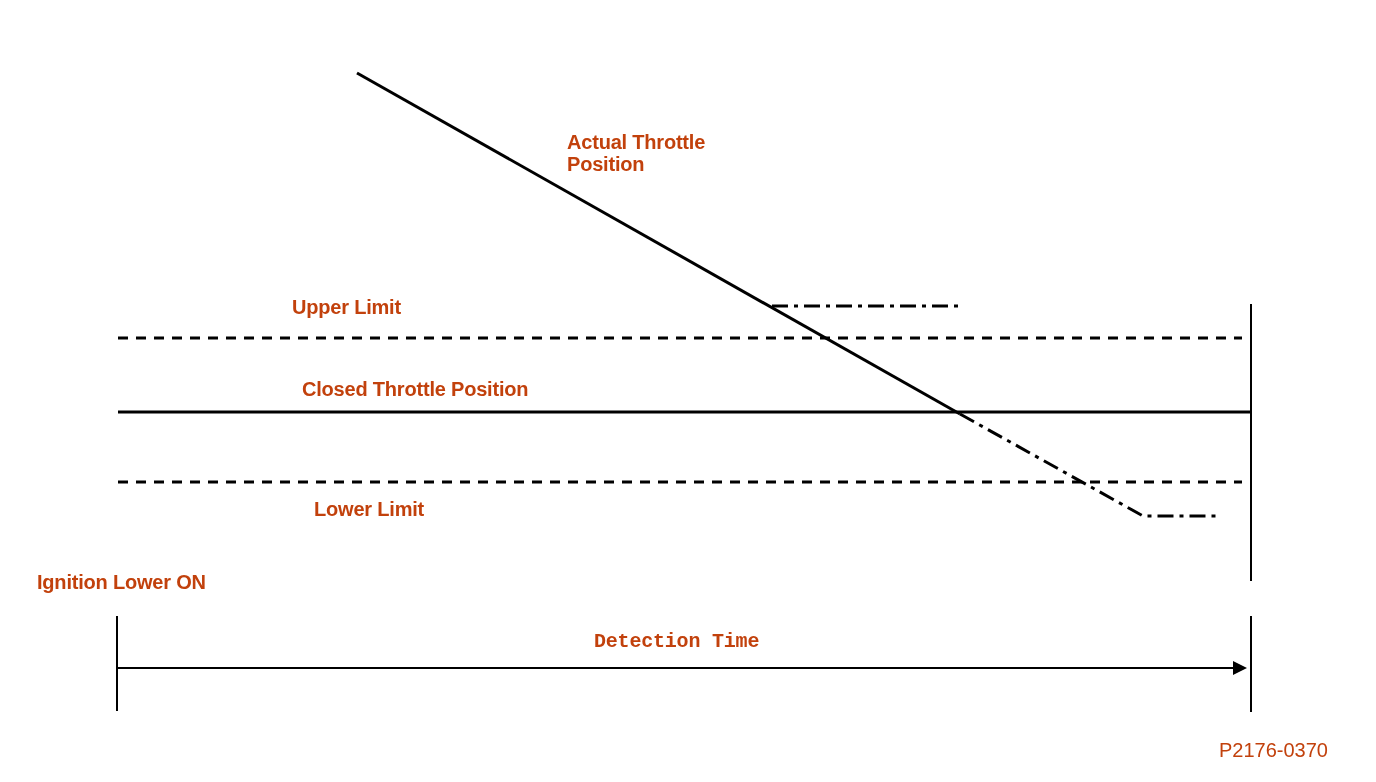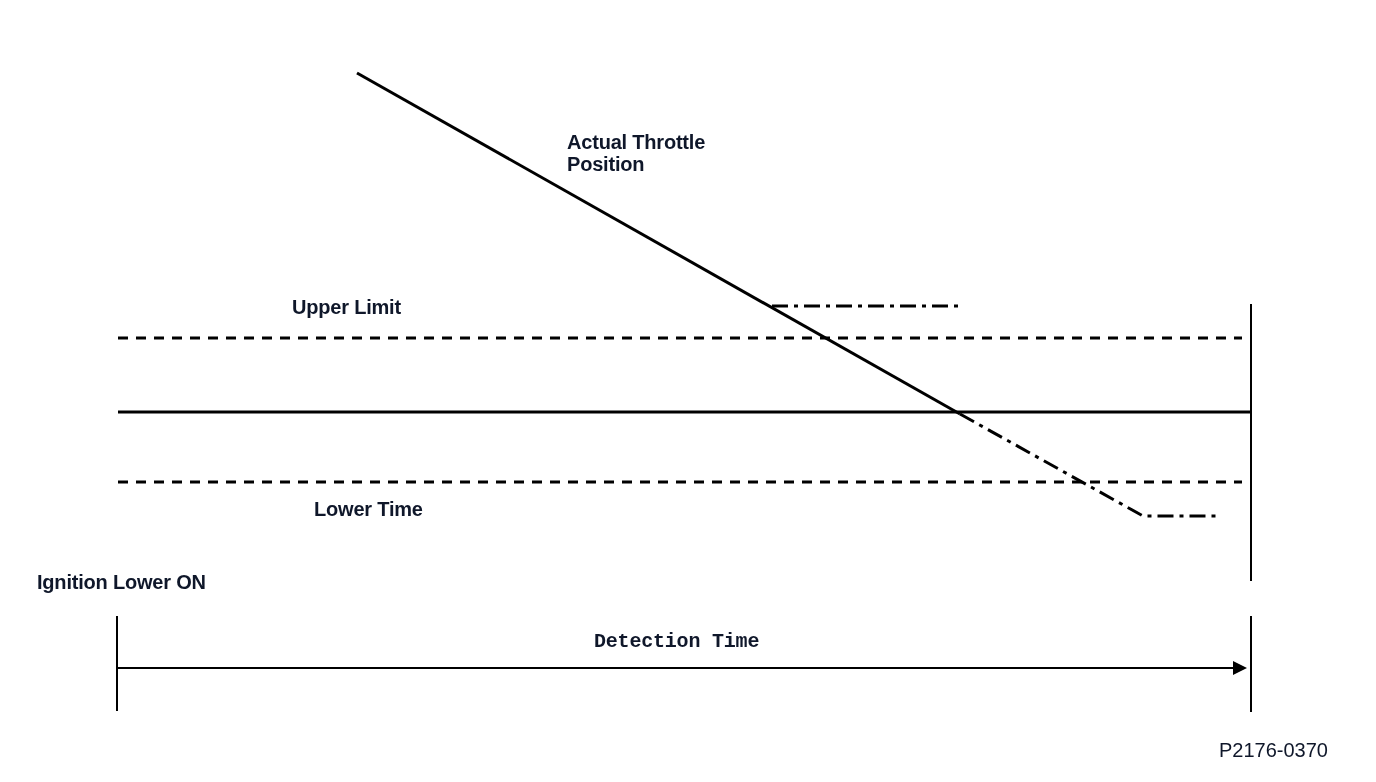--- a/index.html
+++ b/index.html
@@ -17,21 +17,21 @@
   }
   .diagram-svg {
     position: absolute;
     left: 0;
     top: 0;
     width: 1376px;
     height: 782px;
   }
   .label {
     position: absolute;
-    color: #0f172a;
+    color: #c2410c;
     font-size: 20px;
     font-weight: 700;
     letter-spacing: -0.2px;
     line-height: 22px;
     white-space: pre-line;
   }
   .label.regular {
     font-weight: 400;
     letter-spacing: 0;
   }
@@ -64,22 +64,23 @@
     <line x1="117" y1="668" x2="1233" y2="668" stroke="#000000" stroke-width="2"></line>
 
     <polygon points="1233,661 1233,675 1247,668" fill="#000000"></polygon>
   </svg>
 
   <div class="label" style="left:567px; top:131px;">Actual Throttle
 Position</div>
 
   <div class="label" style="left:292px; top:296px;">Upper Limit</div>
 
+  <div class="label" style="left:302px; top:378px;">Closed Throttle Position</div>
 
-  <div class="label" style="left:314px; top:498px;">Lower Time</div>
+  <div class="label" style="left:314px; top:498px;">Lower Limit</div>
 
   <div class="label" style="left:37px; top:571px;">Ignition Lower ON</div>
 
   <div class="label" style="left:594px; top:631px;font-family:Liberation Mono, monospace;">Detection Time</div>
 
   <div class="label regular" style="left:1219px; top:739px;">P2176-0370</div>
 
 </div>
 
 </body></html>

